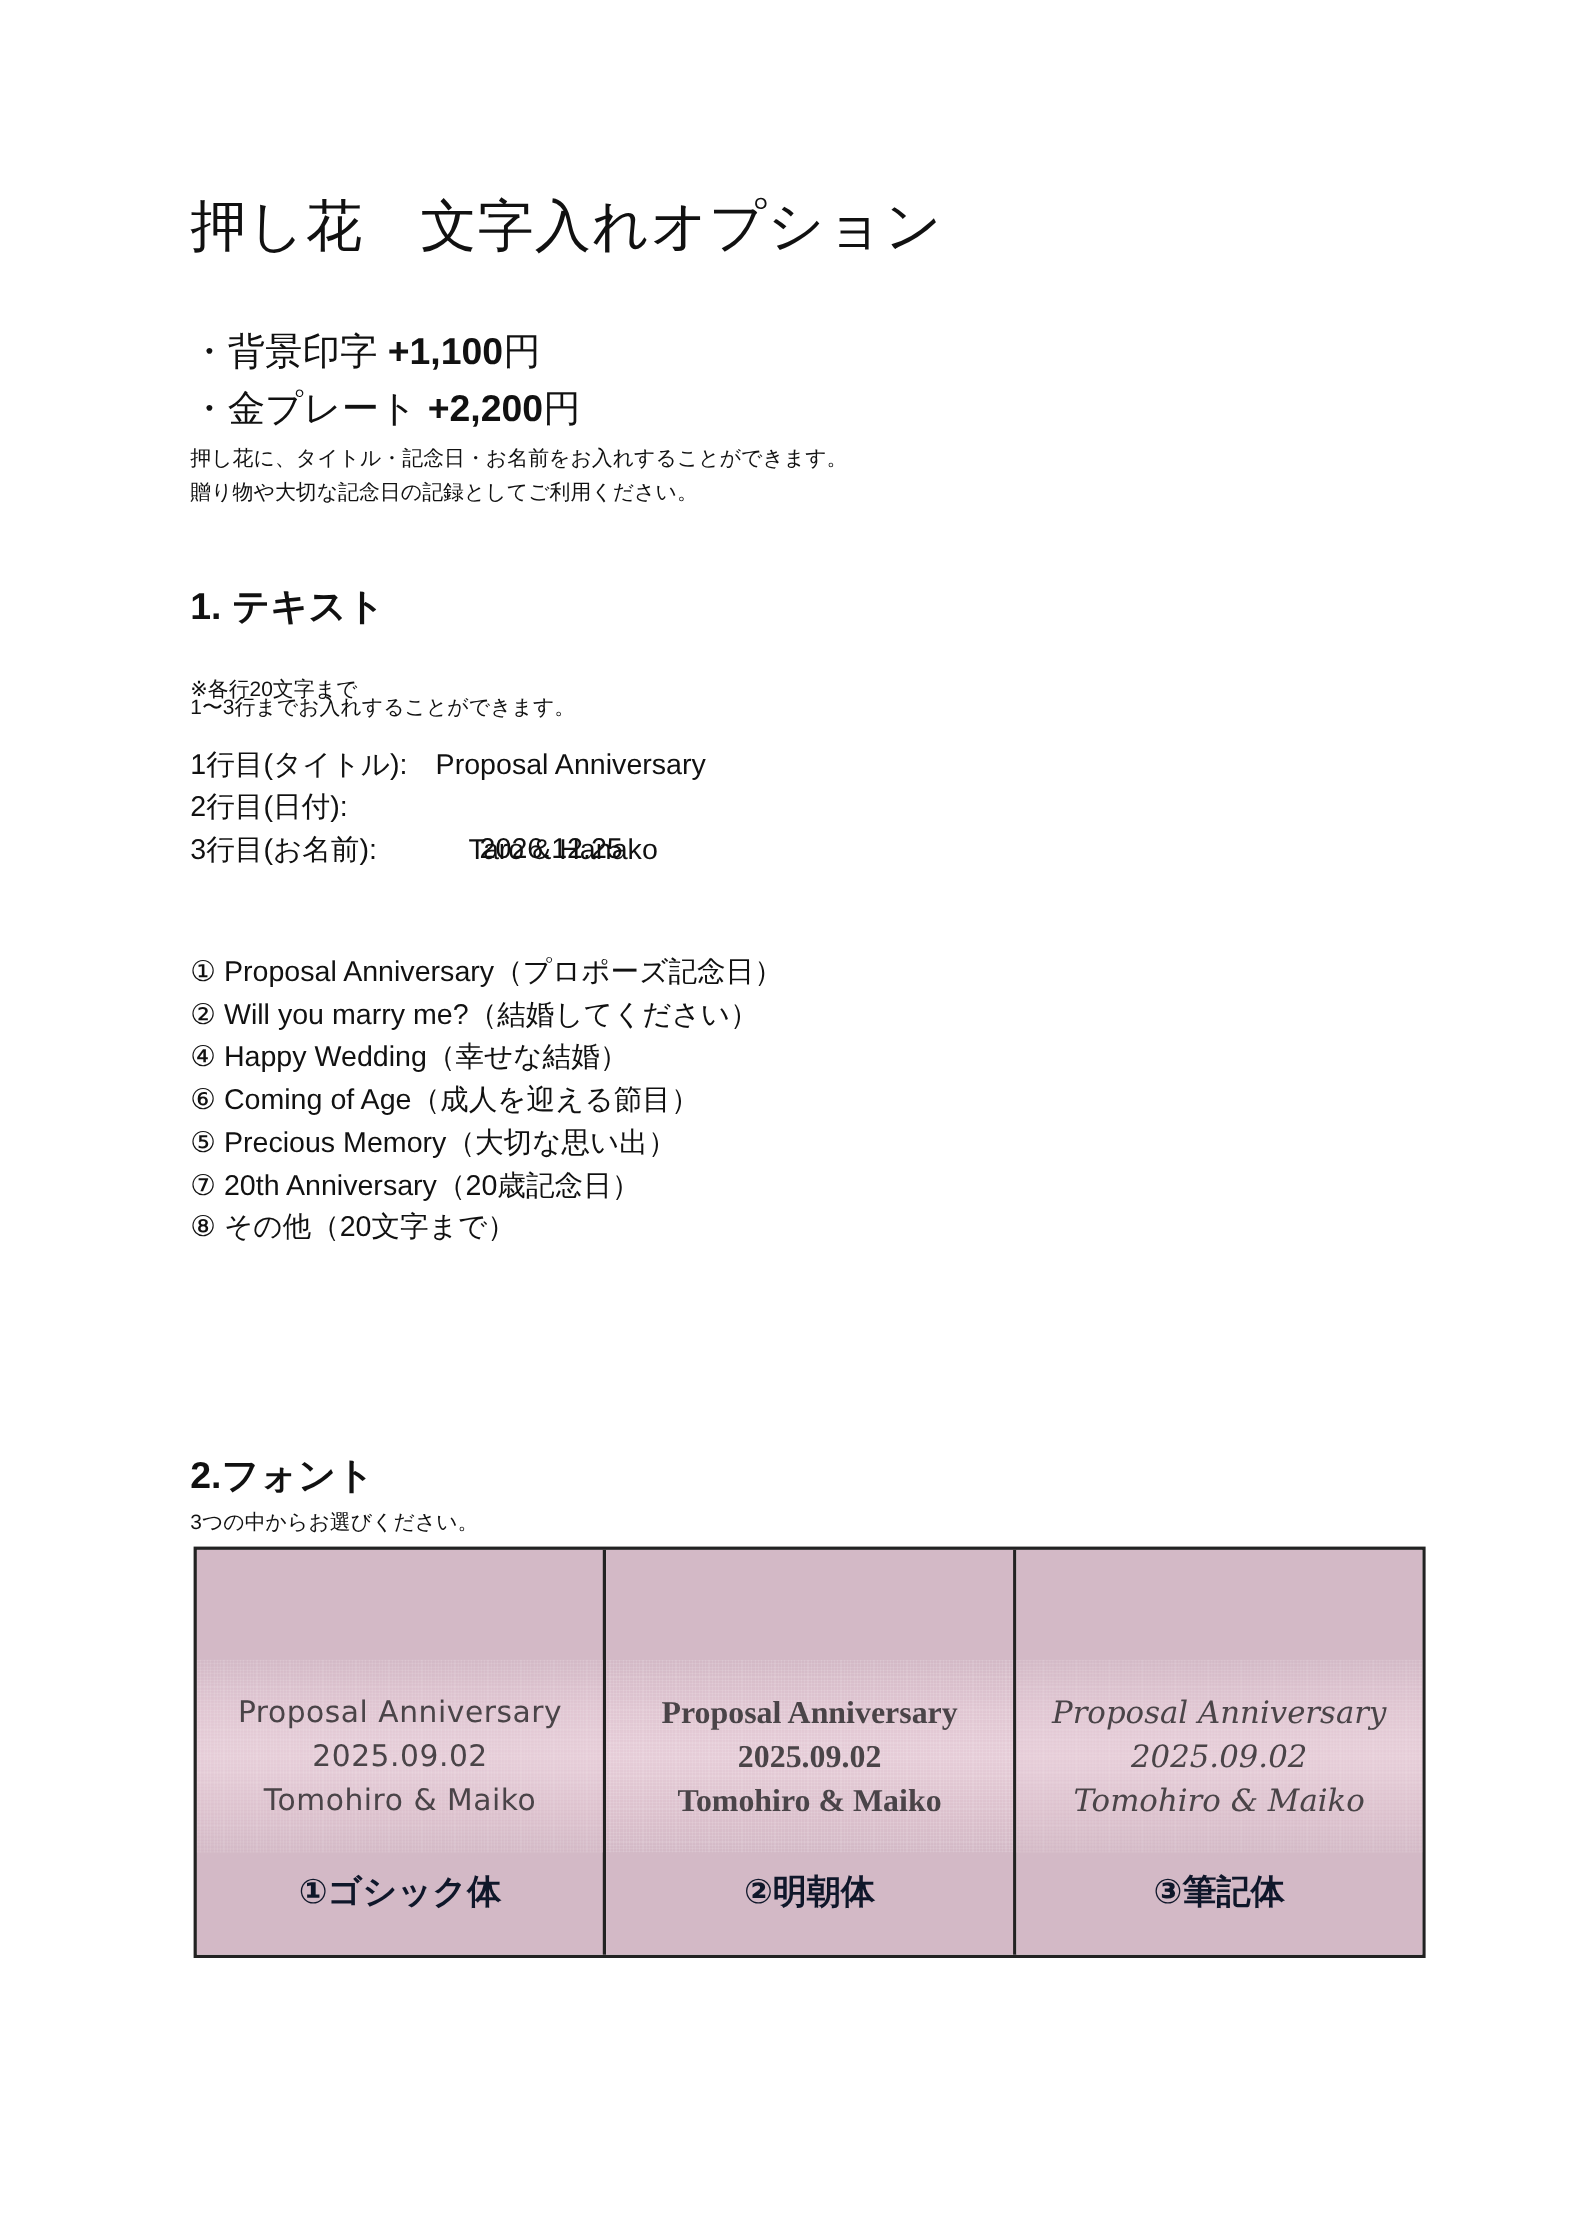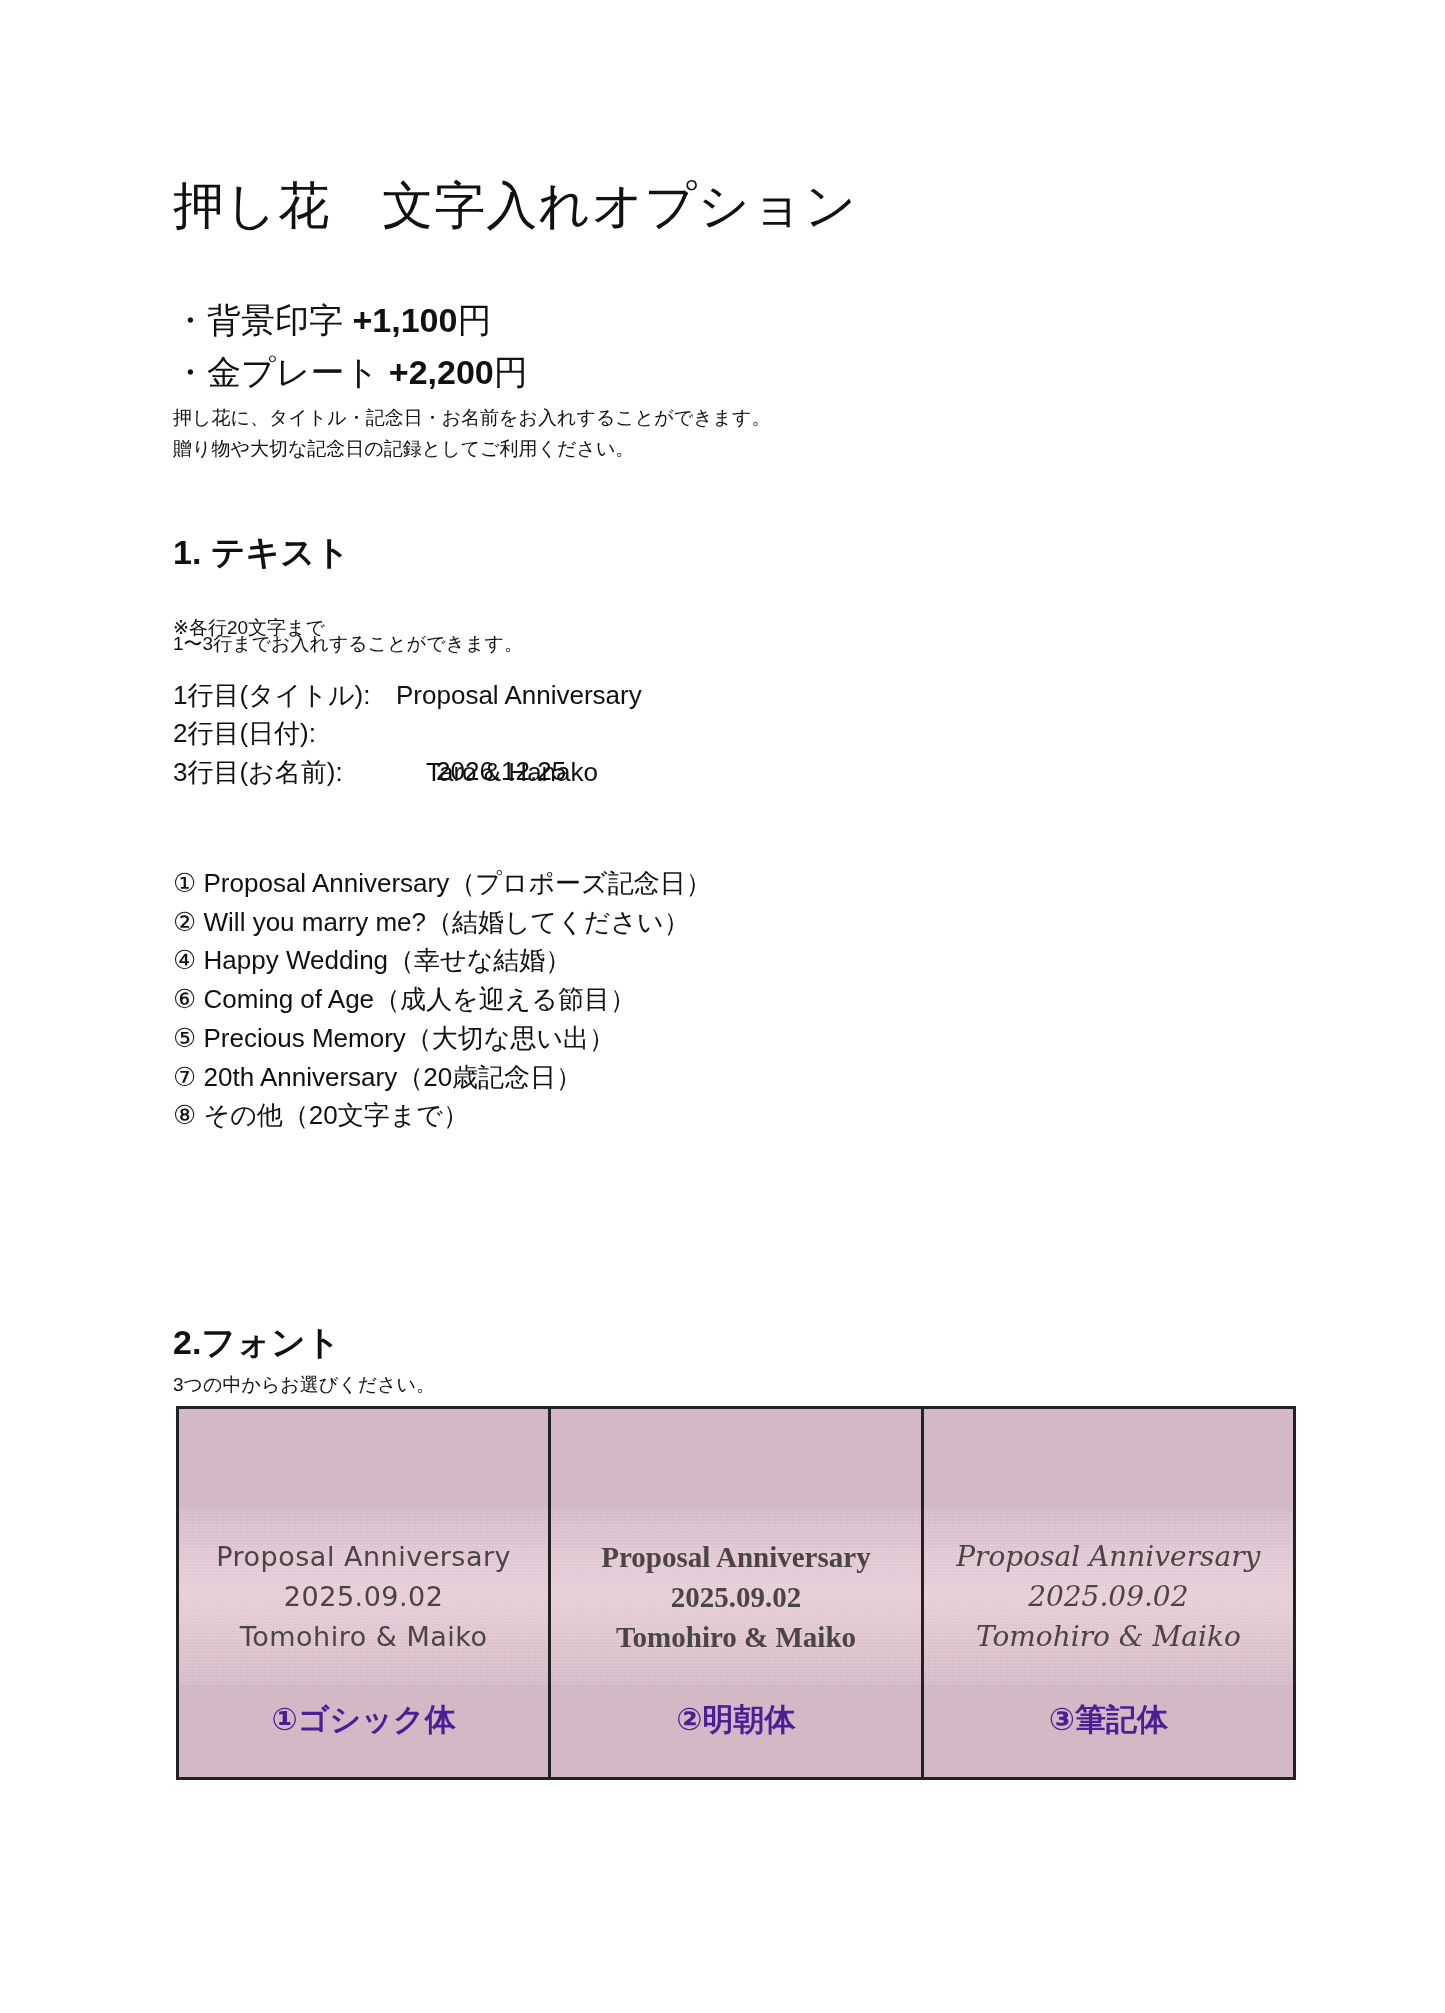--- a/index.html
+++ b/index.html
@@ -34,21 +34,21 @@
     }
     .sample {
       position: absolute; left: 0; right: 0; top: 128px; text-align: center; color: #4a4448;
     }
     .sample div { white-space: nowrap; }
     .gothic { font-family: "DejaVu Sans", sans-serif; font-size: 27px; line-height: 40px; letter-spacing: 0.5px; }
     .mincho { font-family: "Liberation Serif", "DejaVu Serif", serif; font-size: 29px; line-height: 40px; font-weight: bold; }
     .script { font-family: "DejaVu Serif", serif; font-style: italic; font-size: 28px; line-height: 40px; }
     .cell-label {
       position: absolute; left: 0; right: 0; top: 290px; text-align: center;
-      font-size: 31px; font-weight: bold; color: #4c1d95;
+      font-size: 31px; font-weight: bold; color: #0f172a;
     }
   </style>
 </head>
 <body>
 
 <div class="abs title">押し花　文字入れオプション</div>
 
 <div class="abs price" style="top:298px;">
   <span>・</span><span>背景印字</span>
   <b>+1,100</b><span>円</span>

